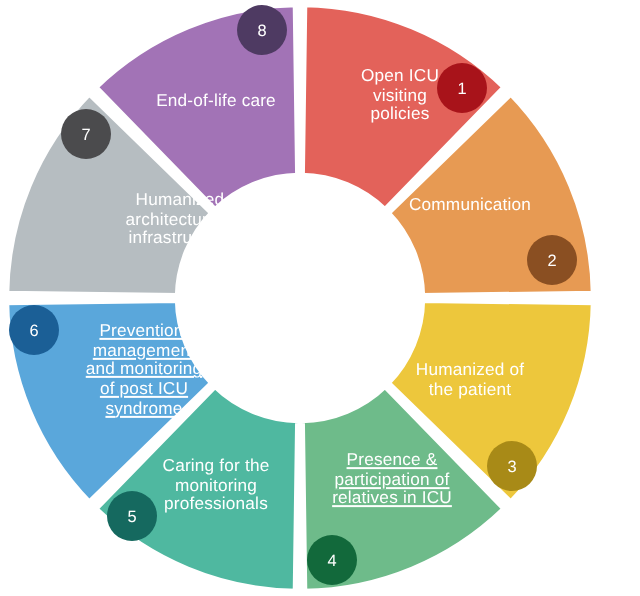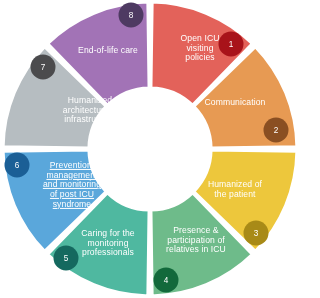--- a/index.html
+++ b/index.html
@@ -96,21 +96,21 @@
         <text x="131" y="15.5" class="badge-num" fill="#ffffff">8</text>
       </g>
     </svg>
   <div id="label-layer">
       <div class="seg-label" style="left: 200px; top: 48px; color: rgb(255, 255, 255);">Open ICU
 visiting
 policies</div>
       <div class="seg-label" style="left: 235px; top: 103px; color: rgb(255, 255, 255);">Communication</div>
       <div class="seg-label" style="left: 235px; top: 190px; color: rgb(255, 255, 255);">Humanized of
 the patient</div>
-      <div class="seg-label" style="left: 196px; top: 240px; color: rgb(255, 255, 255);">Presence &amp;
+      <div class="seg-label" style="left: 196px; top: 240px; color: rgb(255, 255, 255); text-decoration: underline;">Presence &amp;
 participation of
 relatives in ICU</div>
       <div class="seg-label" style="left: 108px; top: 243px; color: rgb(255, 255, 255);">Caring for the
 monitoring
 professionals</div>
       <div class="seg-label" style="left: 72px; top: 185px; color: rgb(255, 255, 255); text-decoration: underline;">Prevention,
 management
 and monitoring
 of post ICU
 syndrome</div>

